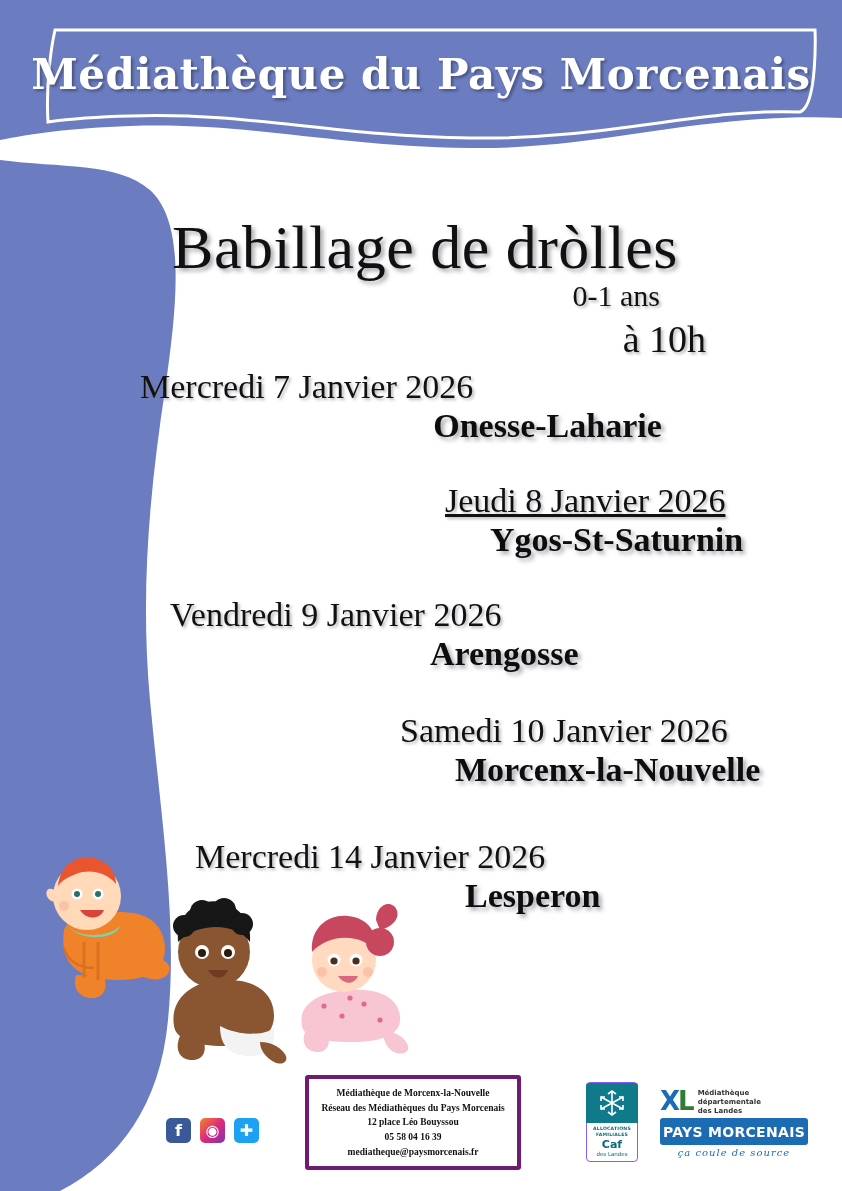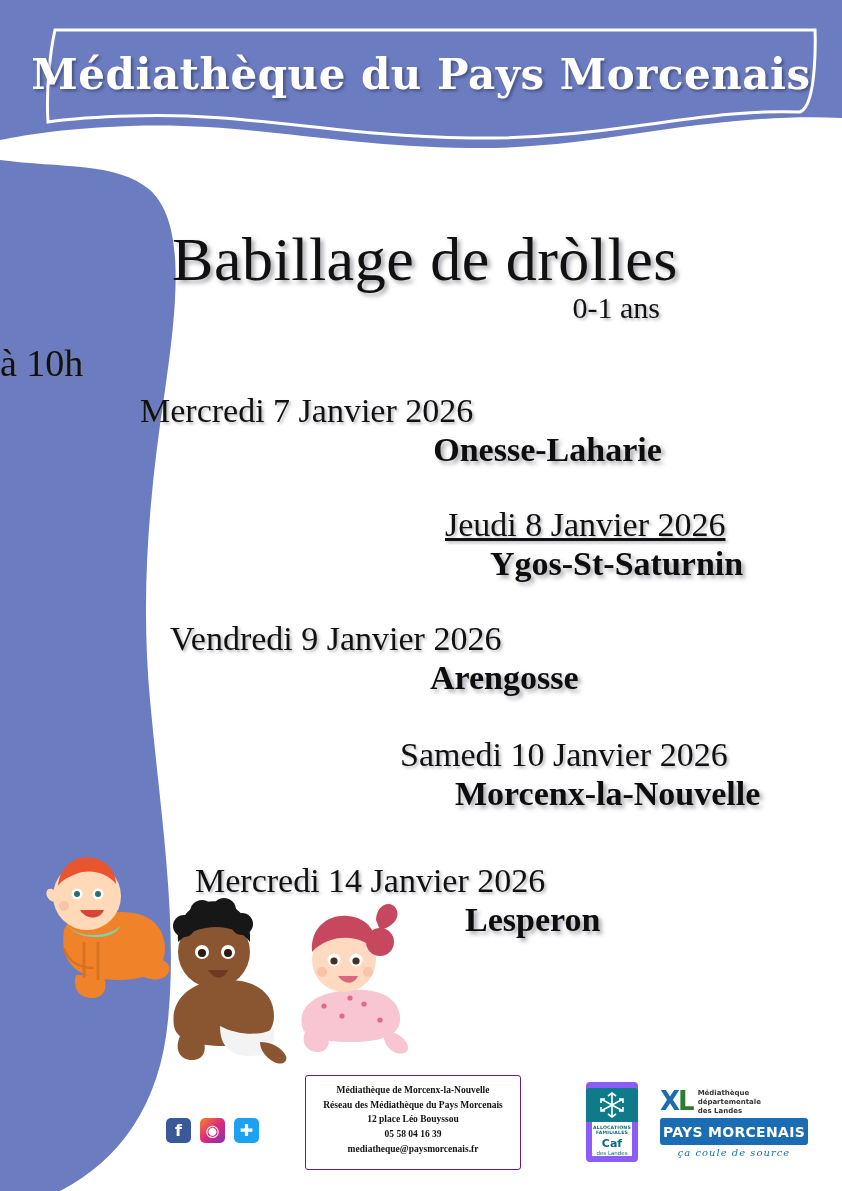--- a/index.html
+++ b/index.html
@@ -42,21 +42,21 @@
   .left-shape {
     position: absolute;
     left: 0; top: 160px;
     width: 260px; height: 1031px;
     overflow: hidden;
   }
 
   
   .content {
     position: absolute;
-    left: 0; top: 184px;
+    left: 0; top: 172px;
     width: 820px;
   }
 
   .main-title {
     text-align: center;
     font-family: "Liberation Serif", serif;
     font-size: 62px;
     color: #111111;
     letter-spacing: 0.5px;
     text-shadow: 3px 3px 4px rgba(120,120,130,0.65);
@@ -66,25 +66,25 @@
 
   .age-line {
     text-align: right;
     padding-right: 160px;
     font-size: 30px;
     color: #111;
     margin-top: -4px;
     text-shadow: 2px 2px 3px rgba(130,130,140,0.6);
   }
   .time-line {
-    text-align: left;
+    text-align: right;
     padding-right: 114px;
     font-size: 38px;
     color: #111;
-    margin-top: 16px;
+    margin-top: 4px;
     text-shadow: 2px 2px 3px rgba(130,130,140,0.6);
   }
 
   .sessions { margin-top: 6px; }
   .session { margin-bottom: 16px; }
   .session .date {
     font-size: 34px;
     color: #111;
     text-shadow: 2px 2px 3px rgba(130,130,140,0.55);
     line-height: 1.15;
@@ -136,39 +136,39 @@
   }
   .soc-fb { background: #3b5998; }
   .soc-ig { background: linear-gradient(135deg,#f58529,#dd2a7b 50%,#8134af); }
   .soc-tw { background: #1da1f2; }
 
   
   .addr-box {
     position: absolute;
     left: 305px; top: 1075px;
     width: 216px; height: 95px;
-    border: 1px solid #701a75;
+    border: 4px solid #701a75;
     border-radius: 3px;
     text-align: center;
     padding-top: 7px;
     font-family: "Liberation Serif", serif;
     font-size: 9.5px;
     line-height: 1.55;
     color: #111;
     font-weight: bold;
   }
 
   
   .logo-caf {
     position: absolute;
     left: 586px; top: 1082px;
     width: 52px; height: 80px;
     border-radius: 4px;
     background: #ffffff;
-    border: 6px solid #8b5cf6;
+    border: 1px solid #8b5cf6;
     display: flex; flex-direction: column; align-items: center;
   }
   .caf-top {
     width: 52px; height: 40px;
     background: #1f7a8c;
     background: #0f7b8a;
     display:flex; align-items:center; justify-content:center;
     border-radius: 3px 3px 0 0;
   }
   .caf-txt {
@@ -350,21 +350,21 @@
   </div>
 
   <div class="socials">
     <div class="soc soc-fb">f</div>
     <div class="soc soc-ig">◉</div>
     <div class="soc soc-tw">✚</div>
   </div>
 
   <div class="addr-box">
     <div>Médiathèque de Morcenx-la-Nouvelle</div>
-    <div>Réseau des Médiathèque du Pays Morcenais</div>
+    <div>Réseau des Médiathèques du Pays Morcenais</div>
     <div>12 place Léo Bouyssou</div>
     <div>05 58 04 16 39</div>
     <div>mediatheque@paysmorcenais.fr</div>
   </div>
 
   <div class="logo-caf">
     <div class="caf-top">
       <svg width="34" height="30" viewBox="0 0 34 30" xmlns="http://www.w3.org/2000/svg">
         <g stroke="#ffffff" stroke-width="1.6" fill="none">
           <path d="M17,3 V27 M6,9 L28,21 M28,9 L6,21"></path>

